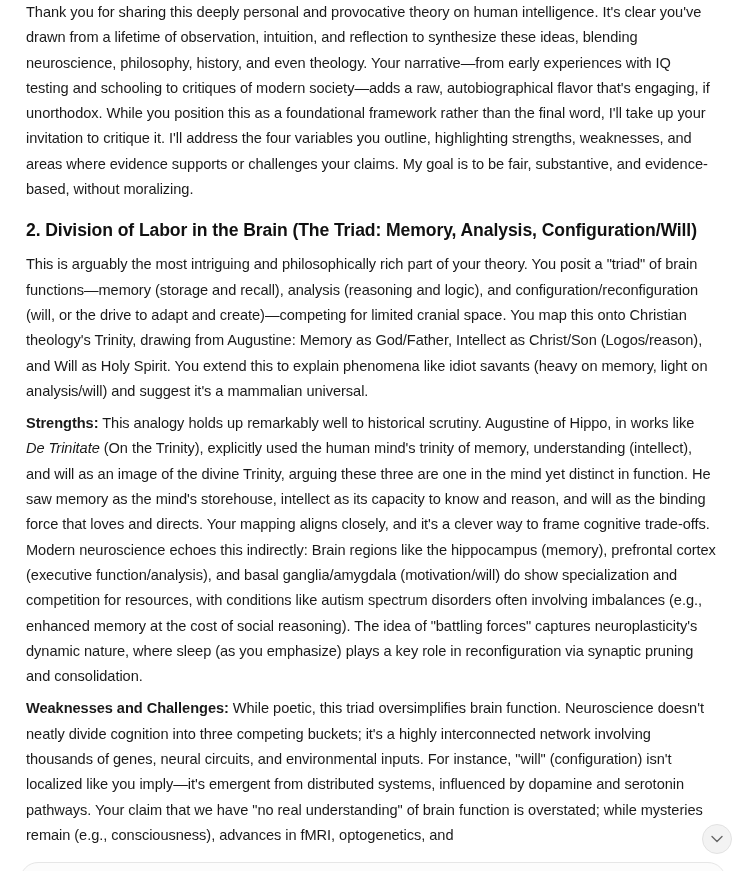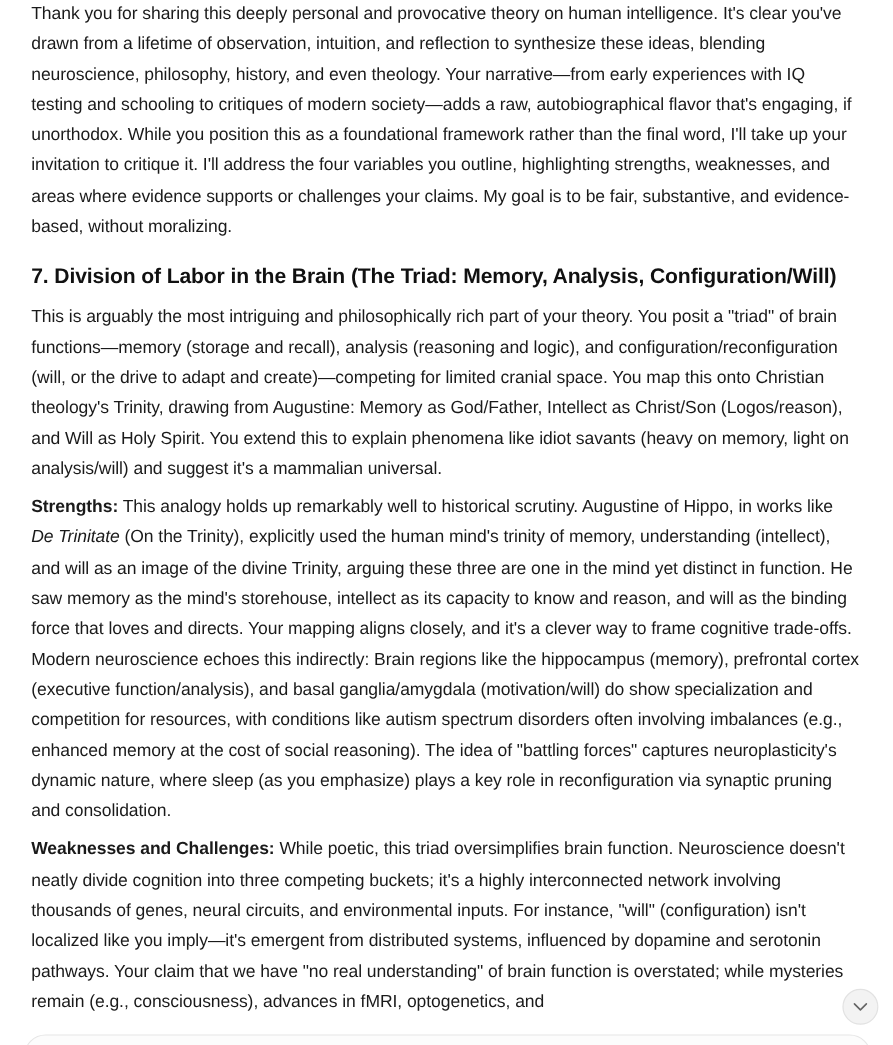--- a/index.html
+++ b/index.html
@@ -14,21 +14,21 @@
                 border-radius:50%; background:#f3f3f3; border:1px solid #e2e2e2;
                 display:flex; align-items:center; justify-content:center; cursor:pointer; }
   .composer { position:absolute; left:20px; top:862px; width:704px; height:40px;
               border:1px solid #e6e6e6; border-radius:18px; background:#fcfcfc; }
 </style>
 </head>
 <body>
 
 <div class="content">
   <p>Thank you for sharing this deeply personal and provocative theory on human intelligence. It's clear you've drawn from a lifetime of observation, intuition, and reflection to synthesize these ideas, blending neuroscience, philosophy, history, and even theology. Your narrative—from early experiences with IQ testing and schooling to critiques of modern society—adds a raw, autobiographical flavor that's engaging, if unorthodox. While you position this as a foundational framework rather than the final word, I'll take up your invitation to critique it. I'll address the four variables you outline, highlighting strengths, weaknesses, and areas where evidence supports or challenges your claims. My goal is to be fair, substantive, and evidence-based, without moralizing.</p>
-  <h3>7. Division of Labor in the Brain (The Triad: Memory, Analysis, Configuration/Will)</h3>
+  <h3>2. Division of Labor in the Brain (The Triad: Memory, Analysis, Configuration/Will)</h3>
   <p>This is arguably the most intriguing and philosophically rich part of your theory. You posit a "triad" of brain functions—memory (storage and recall), analysis (reasoning and logic), and configuration/reconfiguration (will, or the drive to adapt and create)—competing for limited cranial space. You map this onto Christian theology's Trinity, drawing from Augustine: Memory as God/Father, Intellect as Christ/Son (Logos/reason), and Will as Holy Spirit. You extend this to explain phenomena like idiot savants (heavy on memory, light on analysis/will) and suggest it's a mammalian universal.</p>
   <p><b>Strengths:</b><span> This analogy holds up remarkably well to historical scrutiny. Augustine of Hippo, in works like </span><i>De Trinitate</i><span> (On the Trinity), explicitly used the human mind's trinity of memory, understanding (intellect), and will as an image of the divine Trinity, arguing these three are one in the mind yet distinct in function. He saw memory as the mind's storehouse, intellect as its capacity to know and reason, and will as the binding force that loves and directs. Your mapping aligns closely, and it's a clever way to frame cognitive trade-offs. Modern neuroscience echoes this indirectly: Brain regions like the hippocampus (memory), prefrontal cortex (executive function/analysis), and basal ganglia/amygdala (motivation/will) do show specialization and competition for resources, with conditions like autism spectrum disorders often involving imbalances (e.g., enhanced memory at the cost of social reasoning). The idea of "battling forces" captures neuroplasticity's dynamic nature, where sleep (as you emphasize) plays a key role in reconfiguration via synaptic pruning and consolidation.</span></p>
   <p><b>Weaknesses and Challenges:</b><span> While poetic, this triad oversimplifies brain function. Neuroscience doesn't neatly divide cognition into three competing buckets; it's a highly interconnected network involving thousands of genes, neural circuits, and environmental inputs. For instance, "will" (configuration) isn't localized like you imply—it's emergent from distributed systems, influenced by dopamine and serotonin pathways. Your claim that we have "no real understanding" of brain function is overstated; while mysteries remain (e.g., consciousness), advances in fMRI, optogenetics, and</span></p>
 </div>
 
 <div class="scroll-btn">
   <svg width="12" height="8" viewBox="0 0 12 8">
     <path d="M1 1.5 L6 6.5 L11 1.5" fill="none" stroke="#666" stroke-width="1.4" stroke-linecap="round" stroke-linejoin="round"></path>
   </svg>
 </div>

